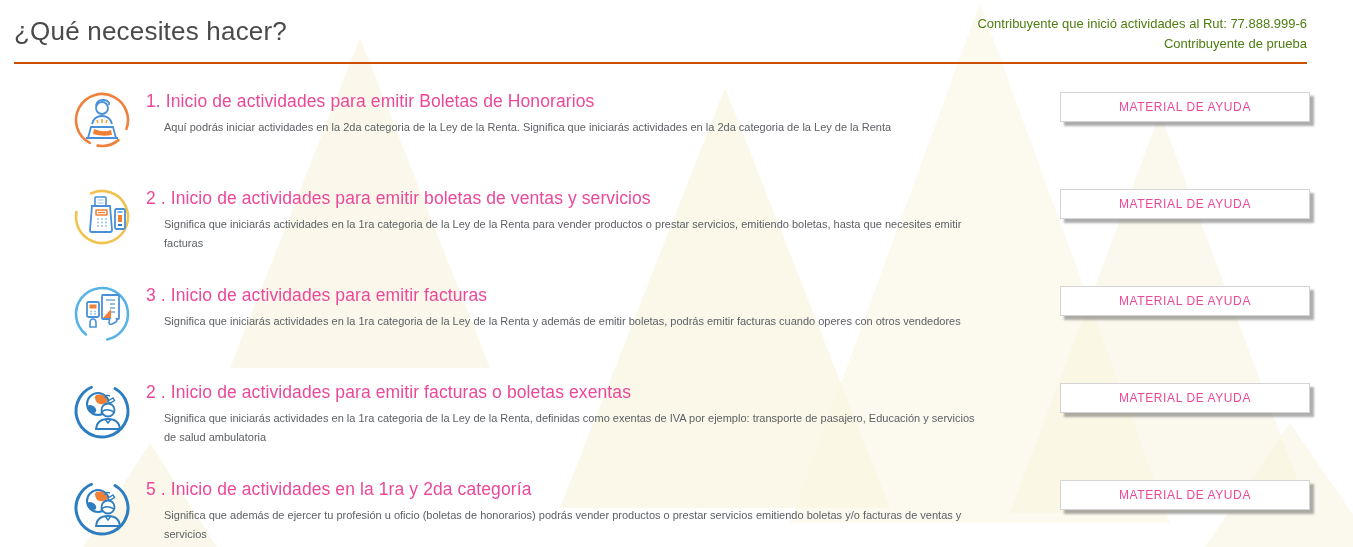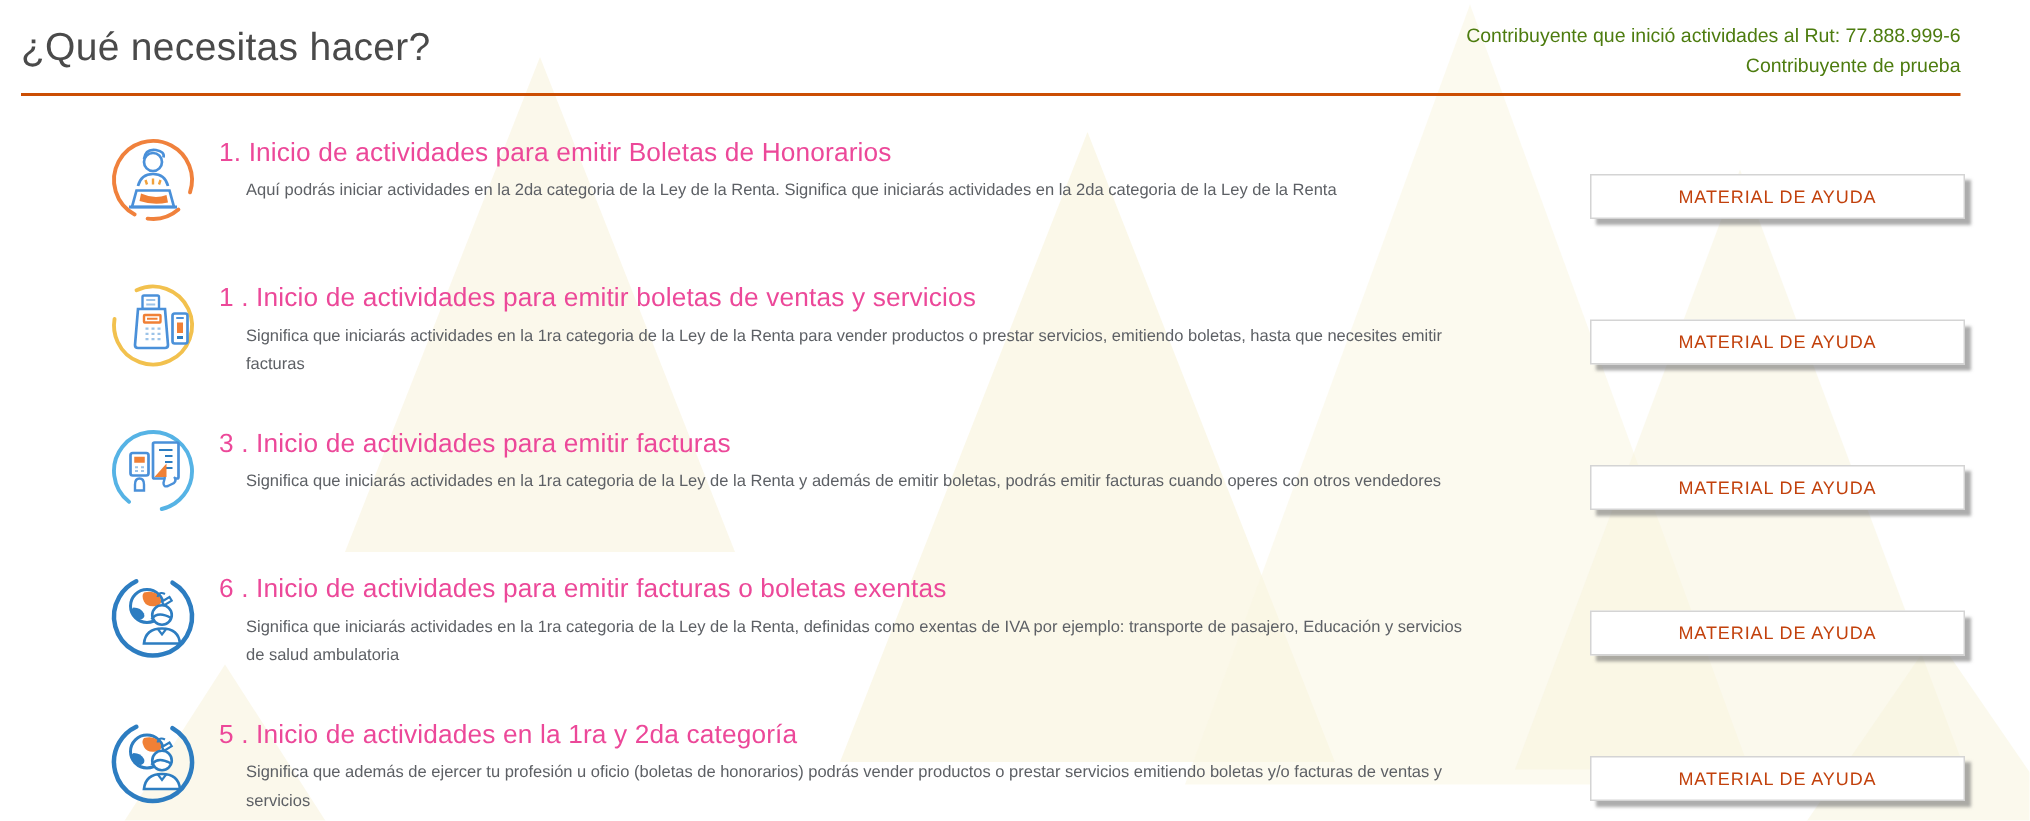--- a/index.html
+++ b/index.html
@@ -75,25 +75,25 @@
     font-size: 11px;
     color: #5d6065;
     line-height: 19px;
     max-width: 832px;
     padding-left: 18px;
   }
   .help-btn {
     flex: 0 0 250px;
     width: 250px;
     height: 30px;
-    margin-top: 28px;
+    margin-top: 4px;
     background: #ffffff;
     border: 1px solid #d4d4d4;
     box-shadow: 4px 4px 2px rgba(105,105,105,0.55);
-    color: #c2410c;
+    color: #ec4899;
     font-family: "Liberation Sans", sans-serif;
     font-size: 12px;
     letter-spacing: 0.6px;
     cursor: pointer;
   }
   svg { display: block; }
 </style>
 </head>
 <body>
 
@@ -102,21 +102,21 @@
     <div class="tri t2"></div>
     <div class="tri t3"></div>
   <div class="tri t4"></div>
     <div class="tri t5"></div>
     <div class="tri t6"></div>
 </div>
 
 <div class="page">
 
   <div class="header">
-    <h1 class="page-title">¿Qué necesitas hacer?</h1>
+    <h1 class="page-title">¿Qué necesites hacer?</h1>
     <div class="header-right">
       <div>Contribuyente que inició actividades al Rut: 77.888.999-6</div>
       <div>Contribuyente de prueba</div>
     </div>
   </div>
   <div class="divider"></div>
 
   <div class="rows">
 
     <div class="row">
@@ -151,21 +151,21 @@
           <g stroke="#9cc3e8" stroke-width="1.5">
             <path d="M25 34 h2 M29 34 h2 M33 34 h2 M25 37.5 h2 M29 37.5 h2 M33 37.5 h2 M25 41 h2 M29 41 h2 M33 41 h2"></path>
           </g>
           <rect x="43" y="24" width="10" height="20" rx="1.5" fill="#fff" stroke="#4a90d9" stroke-width="1.8"></rect>
           <path d="M45.5 27 h5" stroke="#4a90d9" stroke-width="1.4"></path>
           <rect x="46" y="30" width="4" height="7" fill="#f08036"></rect>
           <path d="M46 40 h4" stroke="#2d7dc1" stroke-width="2"></path>
         </svg>
       </div>
       <div class="content">
-        <div class="item-title">1 . Inicio de actividades para emitir boletas de ventas y servicios</div>
+        <div class="item-title">2 . Inicio de actividades para emitir boletas de ventas y servicios</div>
         <div class="item-desc">Significa que iniciarás actividades en la 1ra categoria de la Ley de la Renta para vender productos o prestar servicios, emitiendo boletas, hasta que necesites emitir facturas</div>
       </div>
       <button class="help-btn">MATERIAL DE AYUDA</button>
     </div>
 
     <div class="row">
       <div class="icon-wrap">
         <svg width="60" height="64" viewBox="0 0 60 64">
           <circle cx="30" cy="32" r="26" fill="none" stroke="#56b3e5" stroke-width="2.6" stroke-dasharray="140 24" stroke-linecap="round" transform="rotate(128 30 32)"></circle>
           <rect x="30" y="13" width="17" height="24" rx="1" fill="#fff" stroke="#4a90d9" stroke-width="1.8"></rect>
@@ -196,21 +196,21 @@
           <path d="M17 26 q5 0 7 4 q1 3 -2 4 q-4 0 -6 -4 q-1 -3 1 -4 z" fill="#2d7dc1"></path>
           <path d="M33 19 q1 -4 5 -2" fill="none" stroke="#2d7dc1" stroke-width="1.4"></path>
           <path d="M36 22 l5 -3 l1.5 2.5 l-5 3 z" fill="#fff" stroke="#2d7dc1" stroke-width="1.4"></path>
           <circle cx="36" cy="31" r="6.5" fill="#fff" stroke="#2d7dc1" stroke-width="1.8"></circle>
           <path d="M29 34 q4 -6 13 -1" fill="none" stroke="#2d7dc1" stroke-width="1.6"></path>
           <path d="M24 50 q1 -10 12 -10 q11 0 12 10 z" fill="#fff" stroke="#2d7dc1" stroke-width="1.8"></path>
           <path d="M33 40 l3 4 l3 -4" fill="none" stroke="#2d7dc1" stroke-width="1.4"></path>
         </svg>
       </div>
       <div class="content">
-        <div class="item-title">6 . Inicio de actividades para emitir facturas o boletas exentas</div>
+        <div class="item-title">2 . Inicio de actividades para emitir facturas o boletas exentas</div>
         <div class="item-desc">Significa que iniciarás actividades en la 1ra categoria de la Ley de la Renta, definidas como exentas de IVA por ejemplo: transporte de pasajero, Educación y servicios de salud ambulatoria</div>
       </div>
       <button class="help-btn">MATERIAL DE AYUDA</button>
     </div>
 
     <div class="row">
       <div class="icon-wrap">
         <svg width="60" height="64" viewBox="0 0 60 64">
           <circle cx="30" cy="32" r="26" fill="none" stroke="#2d7dc1" stroke-width="3" stroke-dasharray="138 26" stroke-linecap="round" transform="rotate(300 30 32)"></circle>
           <circle cx="26" cy="25" r="11" fill="#fff" stroke="#2d7dc1" stroke-width="2"></circle>

